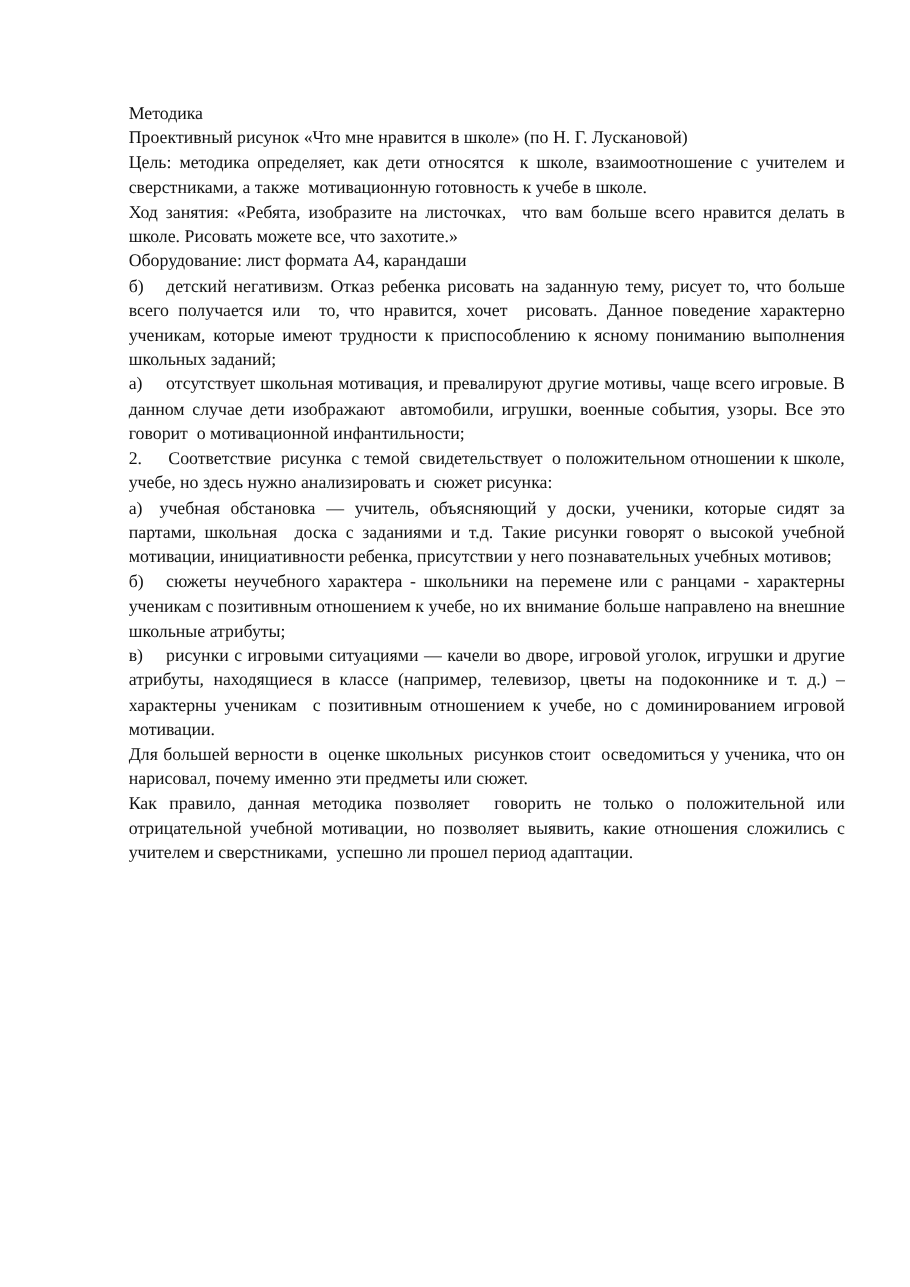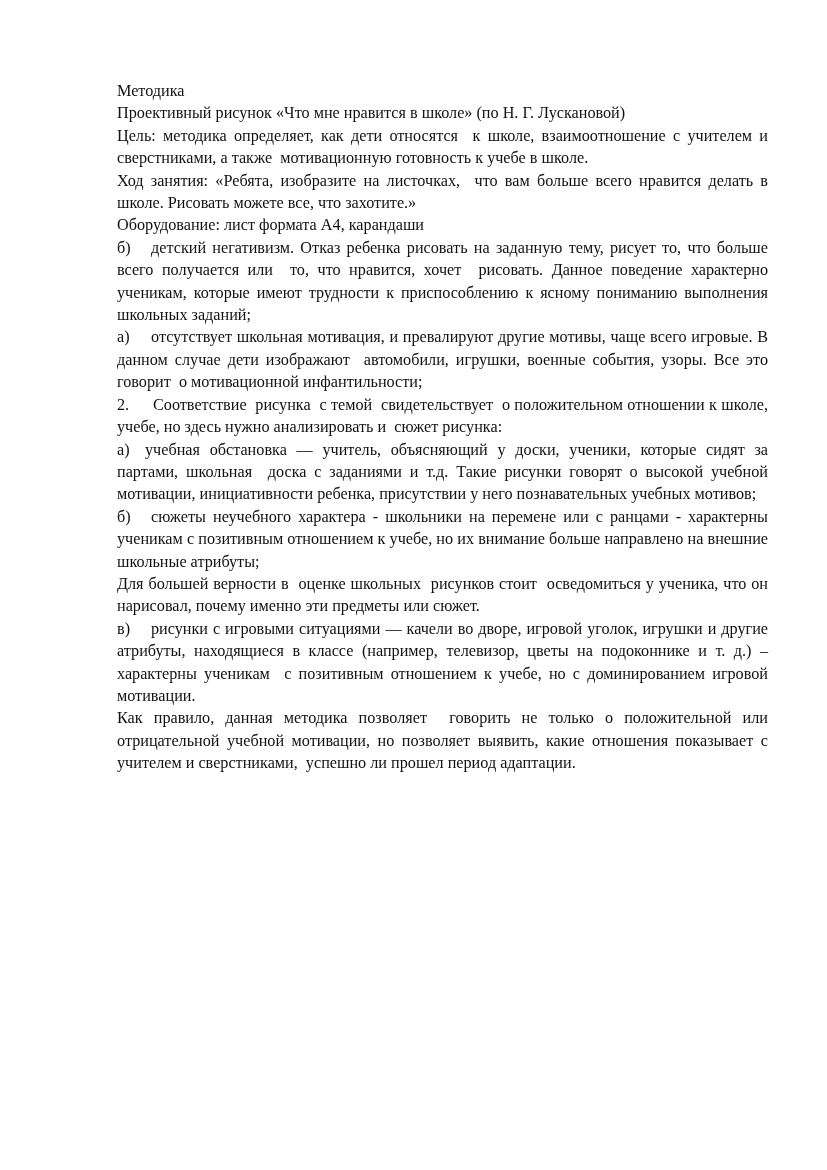--- a/index.html
+++ b/index.html
@@ -19,21 +19,21 @@
     position: relative;
     width: 827px;
     height: 1170px;
     background: #ffffff;
     overflow: hidden;
   }
 
   .text-block {
     position: absolute;
     left: 117px;
-    top: 80px;
+    top: 92px;
     width: 651px;
   }
 
   .para {
     margin: 0;
     font-size: 16.2px;
     line-height: 22.4px;
     text-align: justify;
     text-justify: inter-word;
     color: #111111;
@@ -67,17 +67,17 @@
       <p class="para ragged">Методика</p>
       <p class="para ragged">Проективный рисунок «Что мне нравится в школе» (по Н. Г. Лускановой)</p>
       <p class="para">Цель: методика определяет, как дети относятся  к школе, взаимоотношение с учителем и сверстниками, а также  мотивационную готовность к учебе в школе.</p>
       <p class="para">Ход занятия: «Ребята, изобразите на листочках,  что вам больше всего нравится делать в школе. Рисовать можете все, что захотите.»</p>
       <p class="para ragged">Оборудование: лист формата А4, карандаши</p>
       <p class="para"><span class="marker w-let">б)</span><span>детский негативизм. Отказ ребенка рисовать на заданную тему, рисует то, что больше всего получается или  то, что нравится, хочет  рисовать. Данное поведение характерно ученикам, которые имеют трудности к приспособлению к ясному пониманию выполнения школьных заданий;</span></p>
       <p class="para"><span class="marker w-let">а)</span><span>отсутствует школьная мотивация, и превалируют другие мотивы, чаще всего игровые. В данном случае дети изображают  автомобили, игрушки, военные события, узоры. Все это говорит  о мотивационной инфантильности;</span></p>
       <p class="para"><span class="marker w-num">2.</span><span>Соответствие  рисунка  с темой  свидетельствует  о положительном отношении к школе, учебе, но здесь нужно анализировать и  сюжет рисунка:</span></p>
       <p class="para"><span class="marker w-let-tight">а)</span><span>учебная обстановка — учитель, объясняющий у доски, ученики, которые сидят за партами, школьная  доска с заданиями и т.д. Такие рисунки говорят о высокой учебной  мотивации, инициативности ребенка, присутствии у него познавательных учебных мотивов;</span></p>
       <p class="para"><span class="marker w-let">б)</span><span>сюжеты неучебного характера - школьники на перемене или с ранцами - характерны ученикам с позитивным отношением к учебе, но их внимание больше направлено на внешние школьные атрибуты;</span></p>
+      <p class="para"><span class="marker w-let">в)</span><span>рисунки с игровыми ситуациями — качели во дворе, игровой уголок, игрушки и другие атрибуты, находящиеся в классе (например, телевизор, цветы на подоконнике и т. д.) – характерны ученикам  с позитивным отношением к учебе, но с доминированием игровой мотивации.</span></p>
       <p class="para">Для большей верности в  оценке школьных  рисунков стоит  осведомиться у ученика, что он нарисовал, почему именно эти предметы или сюжет.</p>
-      <p class="para"><span class="marker w-let">в)</span><span>рисунки с игровыми ситуациями — качели во дворе, игровой уголок, игрушки и другие атрибуты, находящиеся в классе (например, телевизор, цветы на подоконнике и т. д.) – характерны ученикам  с позитивным отношением к учебе, но с доминированием игровой мотивации.</span></p>
-      <p class="para">Как правило, данная методика позволяет  говорить не только о положительной или отрицательной учебной мотивации, но позволяет выявить, какие отношения показывает с учителем и сверстниками,  успешно ли прошел период адаптации.</p>
+      <p class="para">Как правило, данная методика позволяет  говорить не только о положительной или отрицательной учебной мотивации, но позволяет выявить, какие отношения сложились с учителем и сверстниками,  успешно ли прошел период адаптации.</p>
     </div>
 </div>
 
 </body></html>

